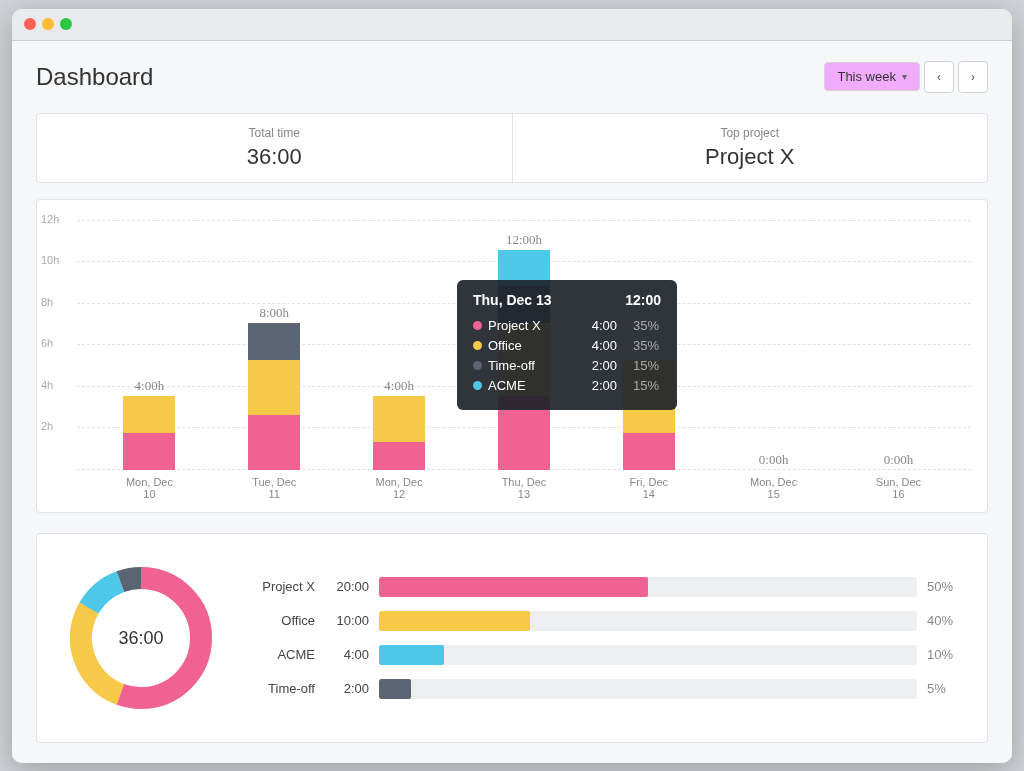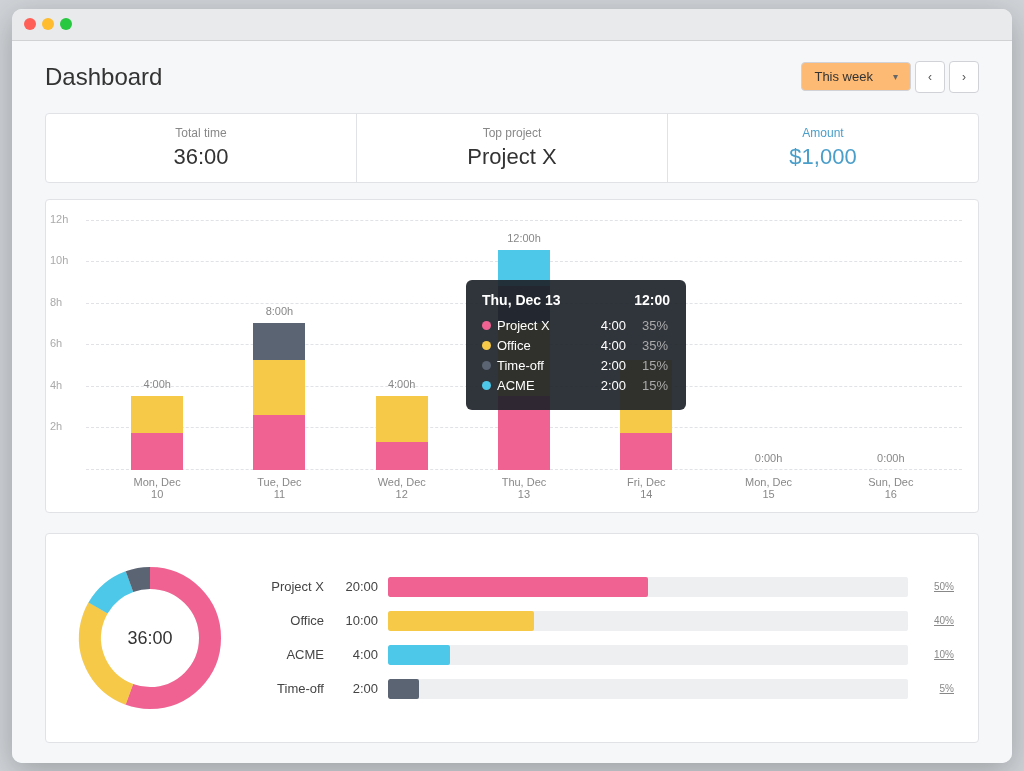--- a/index.html
+++ b/index.html
@@ -29,49 +29,49 @@
     }
     .titlebar-btn {
       width: 12px; height: 12px;
       border-radius: 50%;
     }
     .btn-close { background: #ff5f57; }
     .btn-min { background: #febc2e; }
     .btn-max { background: #28c840; }
     .content {
       background: #f5f7f9;
-      padding: 20px 33px;
+      padding: 20px 24px;
     }
     .header-row {
       display: flex;
       align-items: center;
       justify-content: space-between;
       margin-bottom: 20px;
     }
     .page-title {
       font-size: 24px;
       font-weight: 400;
       color: #333;
     }
     .header-controls {
       display: flex;
       align-items: center;
       gap: 4px;
     }
     .week-selector {
       display: flex;
       align-items: center;
-      background: #fdba74;
+      background: #f0abfc;
       border: 1px solid #d0d2d8;
       border-radius: 4px;
       padding: 6px 12px;
       font-size: 13px;
       color: #333;
       cursor: pointer;
-      gap: 20px;
+      gap: 6px;
     }
     .week-selector .chevron-down { font-size: 10px; color: #666; }
     .nav-btn {
       background: #fff;
       border: 1px solid #d0d2d8;
       width: 30px;
       height: 32px;
       display: flex;
       align-items: center;
       justify-content: center;
@@ -146,26 +146,27 @@
       justify-content: space-around;
       padding: 0 10px;
     }
     .bar-group {
       display: flex;
       flex-direction: column;
       align-items: center;
       position: relative;
     }
     .bar-label-top {
-      font-size: 11px;
+      font-size: 13px;
       color: #888;
       margin-bottom: 4px;
       position: absolute;
       top: -18px;
       white-space: nowrap;
+      font-family: Liberation Serif, serif;
     }
     .bar {
       width: 52px;
       display: flex;
       flex-direction: column-reverse;
       cursor: pointer;
       position: relative;
     }
     .bar-segment {
       width: 100%;
@@ -277,24 +278,23 @@
       background: #eeeff1;
       border-radius: 2px;
       overflow: hidden;
     }
     .project-bar-fill {
       height: 100%;
       border-radius: 2px;
     }
     .project-pct {
       width: 36px;
-      font-size: 10px;
+      font-size: 13px;
       color: #888;
-      text-align: right;
-      text-decoration: underline;
+      text-align: left;
     }
   </style>
 </head>
 <body>
 
 <div class="window">
   <div class="titlebar">
     <div class="titlebar-btn btn-close"></div>
     <div class="titlebar-btn btn-min"></div>
     <div class="titlebar-btn btn-max"></div>
@@ -315,24 +315,20 @@
 
     <div class="stats-bar">
       <div class="stat-cell">
         <div class="stat-label">Total time</div>
         <div class="stat-value">36:00</div>
       </div>
       <div class="stat-cell">
         <div class="stat-label">Top project</div>
         <div class="stat-value">Project X</div>
       </div>
-      <div class="stat-cell">
-        <div class="stat-label accent">Amount</div>
-        <div class="stat-value accent">$1,000</div>
-      </div>
     </div>
 
     <div class="chart-area">
       <div class="chart-grid">
 
         <div class="grid-lines">
           <div class="grid-line">
               <span class="grid-label">12h</span>
             </div>
           <div class="grid-line">
@@ -397,21 +393,21 @@
             </div>
             <div class="bar-group">
               <div class="bar-label-top">0:00h</div>
               <div class="bar" style="height: 0px;"></div>
             </div>
           </div>
 
         <div class="day-labels" id="day-labels">
             <div class="day-label">Mon, Dec 10</div>
             <div class="day-label">Tue, Dec 11</div>
-            <div class="day-label">Wed, Dec 12</div>
+            <div class="day-label">Mon, Dec 12</div>
             <div class="day-label">Thu, Dec 13</div>
             <div class="day-label">Fri, Dec 14</div>
             <div class="day-label">Mon, Dec 15</div>
             <div class="day-label">Sun, Dec 16</div>
           </div>
 
         <div class="tooltip">
           <div class="tooltip-header">
             <span>Thu, Dec 13</span>
             <span>12:00</span>

